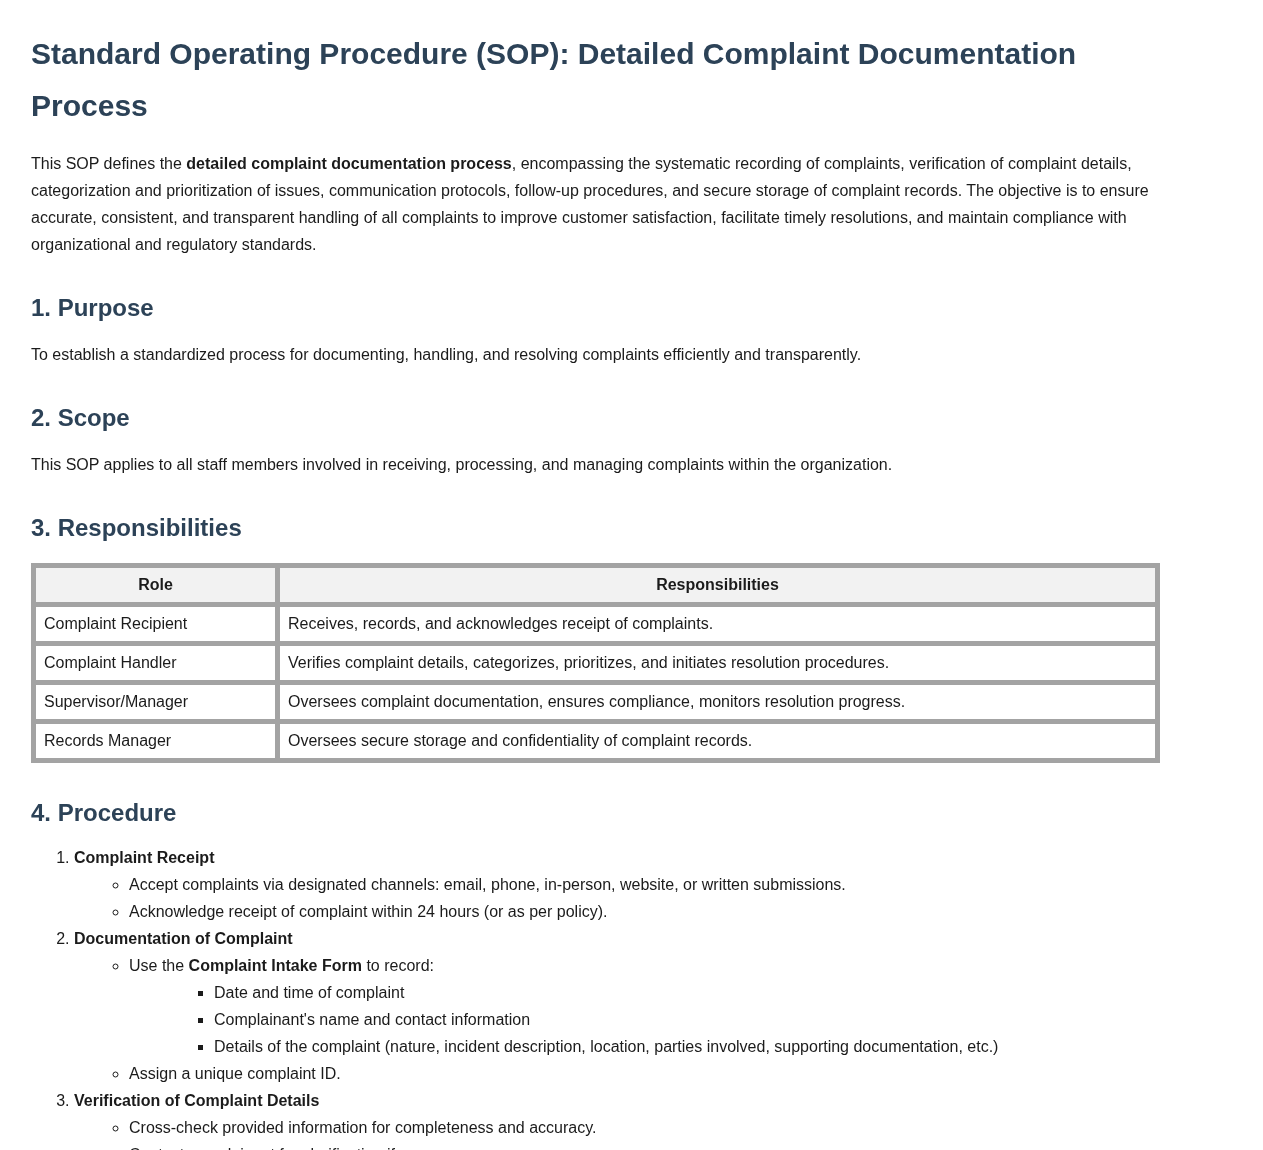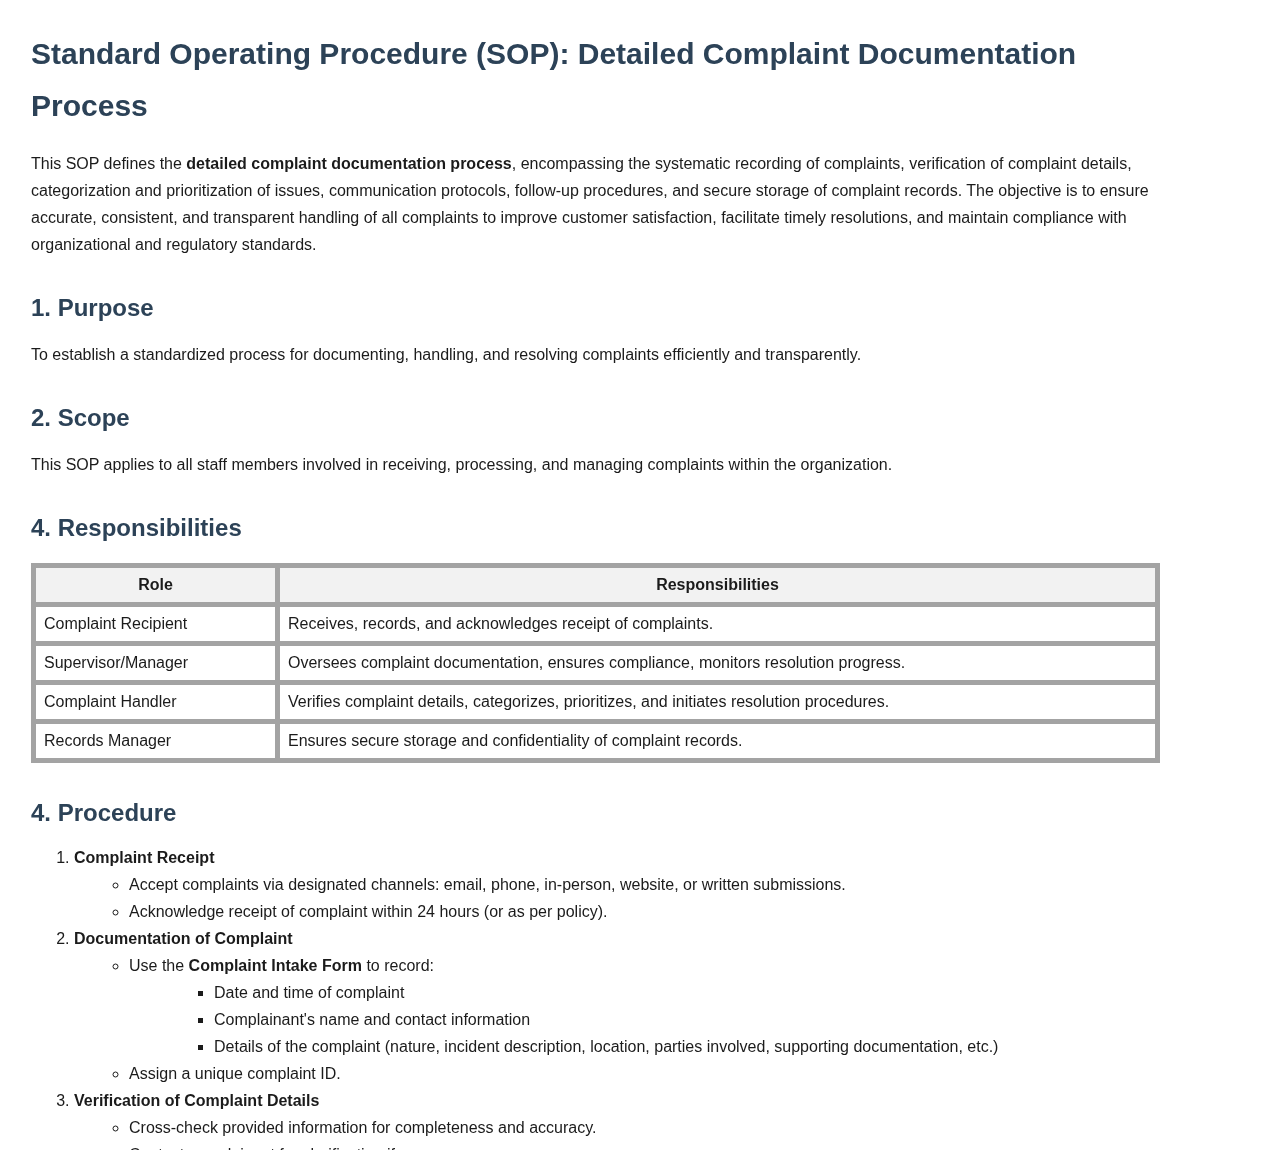--- a/index.html
+++ b/index.html
@@ -84,49 +84,49 @@
   <h1 class="doc-title">Standard Operating Procedure (SOP): Detailed Complaint Documentation Process</h1>
 
   <p class="body-text"><span>This SOP defines the </span><strong>detailed complaint documentation process</strong><span>, encompassing the systematic recording of complaints, verification of complaint details, categorization and prioritization of issues, communication protocols, follow-up procedures, and secure storage of complaint records. The objective is to ensure accurate, consistent, and transparent handling of all complaints to improve customer satisfaction, facilitate timely resolutions, and maintain compliance with organizational and regulatory standards.</span></p>
 
   <h2 class="section-heading">1. Purpose</h2>
   <p class="body-text">To establish a standardized process for documenting, handling, and resolving complaints efficiently and transparently.</p>
 
   <h2 class="section-heading">2. Scope</h2>
   <p class="body-text">This SOP applies to all staff members involved in receiving, processing, and managing complaints within the organization.</p>
 
-  <h2 class="section-heading">4. Responsibilities</h2>
+  <h2 class="section-heading">3. Responsibilities</h2>
 
   <table class="resp-table">
     <colgroup>
       <col style="width:244px">
       <col>
     </colgroup>
     <thead>
       <tr>
         <th>Role</th>
         <th>Responsibilities</th>
       </tr>
     </thead>
     <tbody>
       <tr>
         <td>Complaint Recipient</td>
         <td>Receives, records, and acknowledges receipt of complaints.</td>
       </tr>
       <tr>
+        <td>Complaint Handler</td>
+        <td>Verifies complaint details, categorizes, prioritizes, and initiates resolution procedures.</td>
+      </tr>
+      <tr>
         <td>Supervisor/Manager</td>
         <td>Oversees complaint documentation, ensures compliance, monitors resolution progress.</td>
       </tr>
       <tr>
-        <td>Complaint Handler</td>
-        <td>Verifies complaint details, categorizes, prioritizes, and initiates resolution procedures.</td>
-      </tr>
-      <tr>
         <td>Records Manager</td>
-        <td>Ensures secure storage and confidentiality of complaint records.</td>
+        <td>Oversees secure storage and confidentiality of complaint records.</td>
       </tr>
     </tbody>
   </table>
 
   <h2 class="section-heading">4. Procedure</h2>
 
   <ol class="procedure">
 
     <li>
       <strong>Complaint Receipt</strong>

